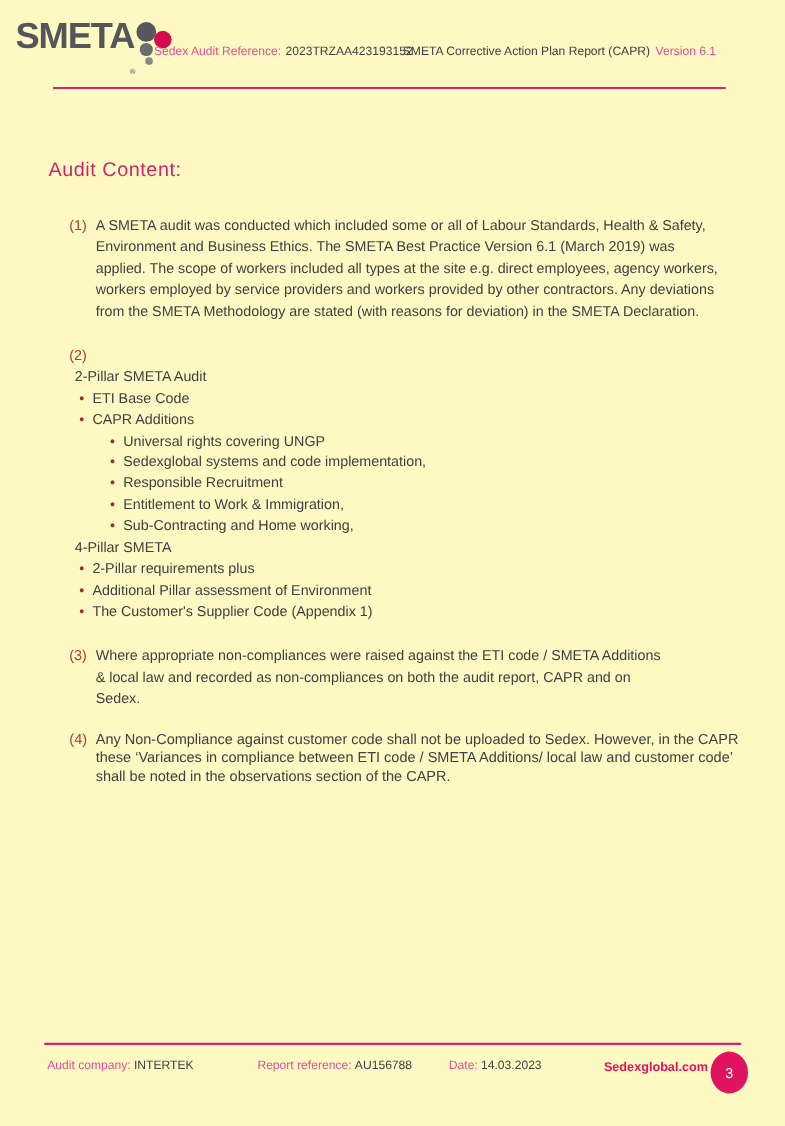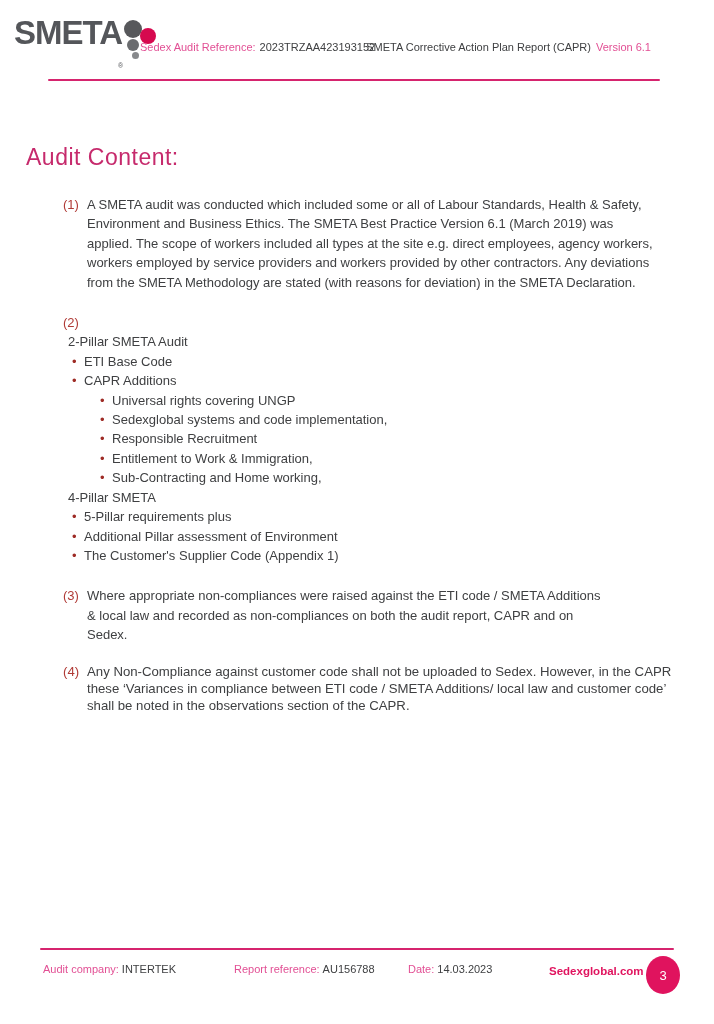--- a/index.html
+++ b/index.html
@@ -1,21 +1,21 @@
 <!DOCTYPE html>
 <html><head>
 <meta charset="utf-8">
 <style>
   * { margin:0; padding:0; box-sizing:border-box; }
   html,body { background:#e8e8e8; }
   .page {
     position:relative;
     width:714px; height:1024px;
     margin:0 auto;
-    background:#ffffff;
+    background:#fef9c3;
     font-family:"Liberation Sans", sans-serif;
     color:#3f4042;
     overflow:hidden;
   }
 
   
   .logo { position:absolute; left:14px; top:16px; }
   .logo-text {
     font-size:33px; font-weight:bold; color:#54565a;
     letter-spacing:-1px; line-height:1;
@@ -38,22 +38,22 @@
   .hl-title { margin-left:-9px; }
   .hl-version { margin-left:5px; }
 
   .top-rule {
     position:absolute; left:48px; top:79px; width:612px; height:2px;
     background:#d6246e; border-radius:1px;
   }
 
   
   .heading {
-    position:absolute; left:26px; top:144px;
-    font-size:23px; font-weight:normal; letter-spacing:0.5px;
+    position:absolute; left:44px; top:144px;
+    font-size:18px; font-weight:normal; letter-spacing:0.5px;
     color:#c62a6c;
   }
 
   .content {
     position:absolute; left:63px; top:195px; width:640px;
     font-size:13px; line-height:19.4px;
   }
   .para { display:flex; align-items:flex-start; }
   .para-num {
     flex:0 0 24px; color:#b03a36; white-space:nowrap;
@@ -143,21 +143,21 @@
     <ul class="blist sublist">
       <li>Universal rights covering UNGP</li>
       <li>Sedexglobal systems and code implementation,</li>
       <li>Responsible Recruitment</li>
       <li>Entitlement to Work &amp; Immigration,</li>
       <li>Sub-Contracting and Home working,</li>
     </ul>
 
     <div class="pillar-title">4-Pillar SMETA</div>
     <ul class="blist">
-      <li>5-Pillar requirements plus</li>
+      <li>2-Pillar requirements plus</li>
       <li>Additional Pillar assessment of Environment</li>
       <li>The Customer's Supplier Code (Appendix 1)</li>
     </ul>
 
     <div class="para p3">
       <span class="para-num">(3)</span>
       <div class="para-text">Where appropriate non-compliances were raised against the ETI code / SMETA Additions &amp; local law and recorded as non-compliances on both the audit report, CAPR and on Sedex.</div>
     </div>
 
     <div class="para p4">

